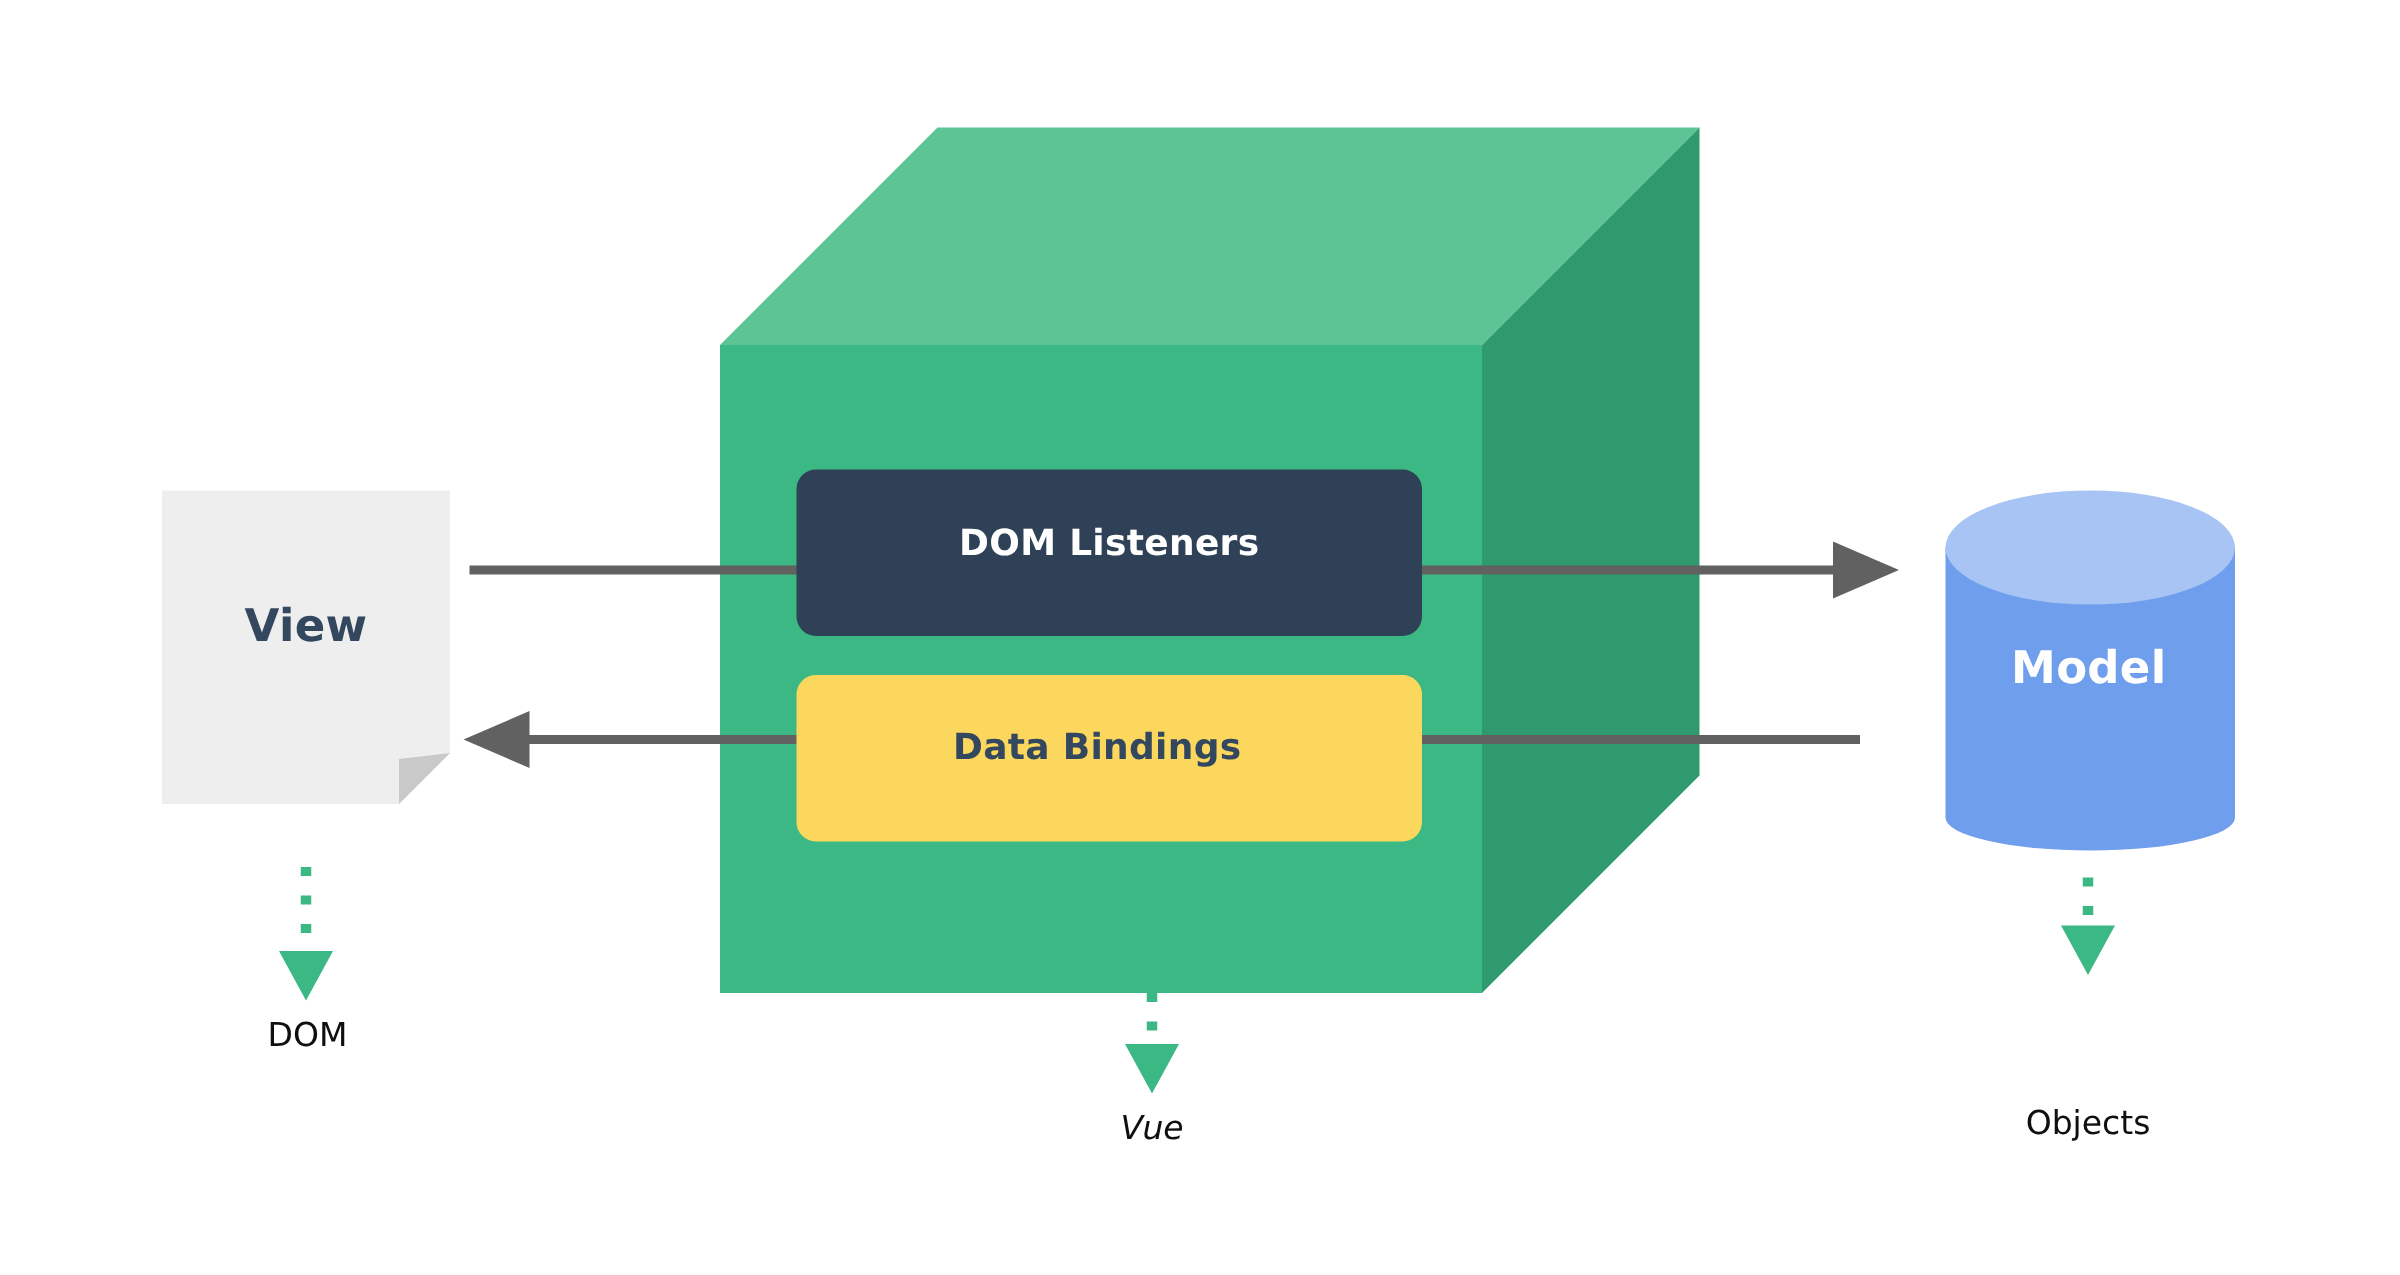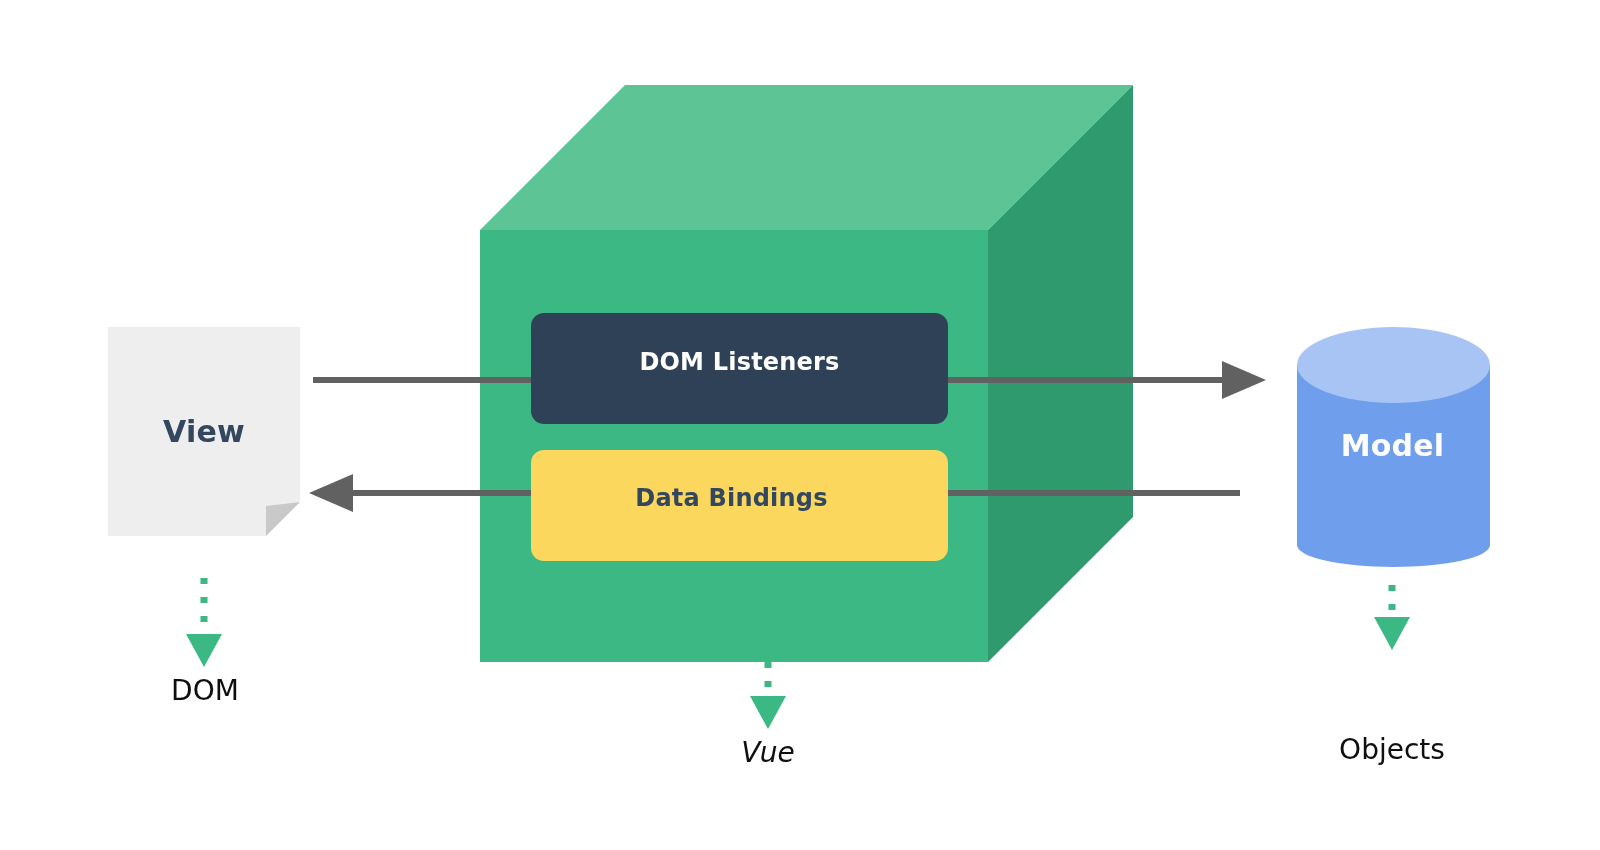--- a/index.html
+++ b/index.html
@@ -32,21 +32,21 @@
     position: absolute;
     text-align: center;
     white-space: pre;
     pointer-events: none;
   }
   .lbl-heavy {
     font-weight: 700;
   }
   .lbl-view {
     left: 0;
-    top: 414px;
+    top: 400px;
     width: 408px;
     font-size: 30px;
     color: #33475f;
     letter-spacing: 0.2px;
   }
   .lbl-viewmodel {
     left: 473px;
     top: 128px;
     width: 595px;
     font-size: 30px;
@@ -71,21 +71,21 @@
   }
   .lbl-databindings {
     left: 523px;
     top: 484px;
     width: 417px;
     font-size: 24px;
     color: #33475f;
     letter-spacing: 0.2px;
   }
   .lbl-foot {
-    font-size: 28px;
+    font-size: 22px;
     color: #0f0f0f;
     font-weight: 400;
     line-height: 38px;
   }
   .lbl-dom {
     left: 55px;
     top: 672px;
     width: 300px;
   }
   .lbl-vue {

